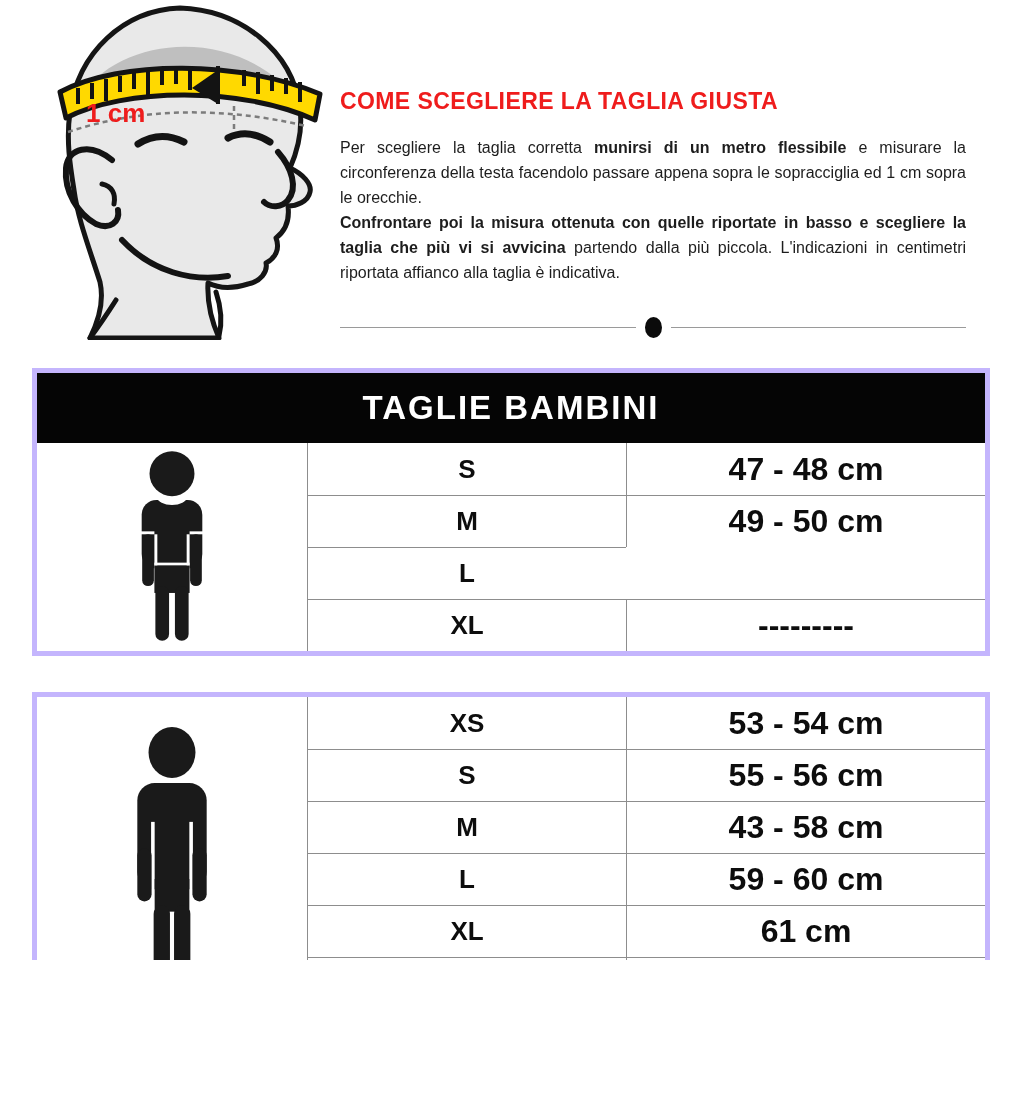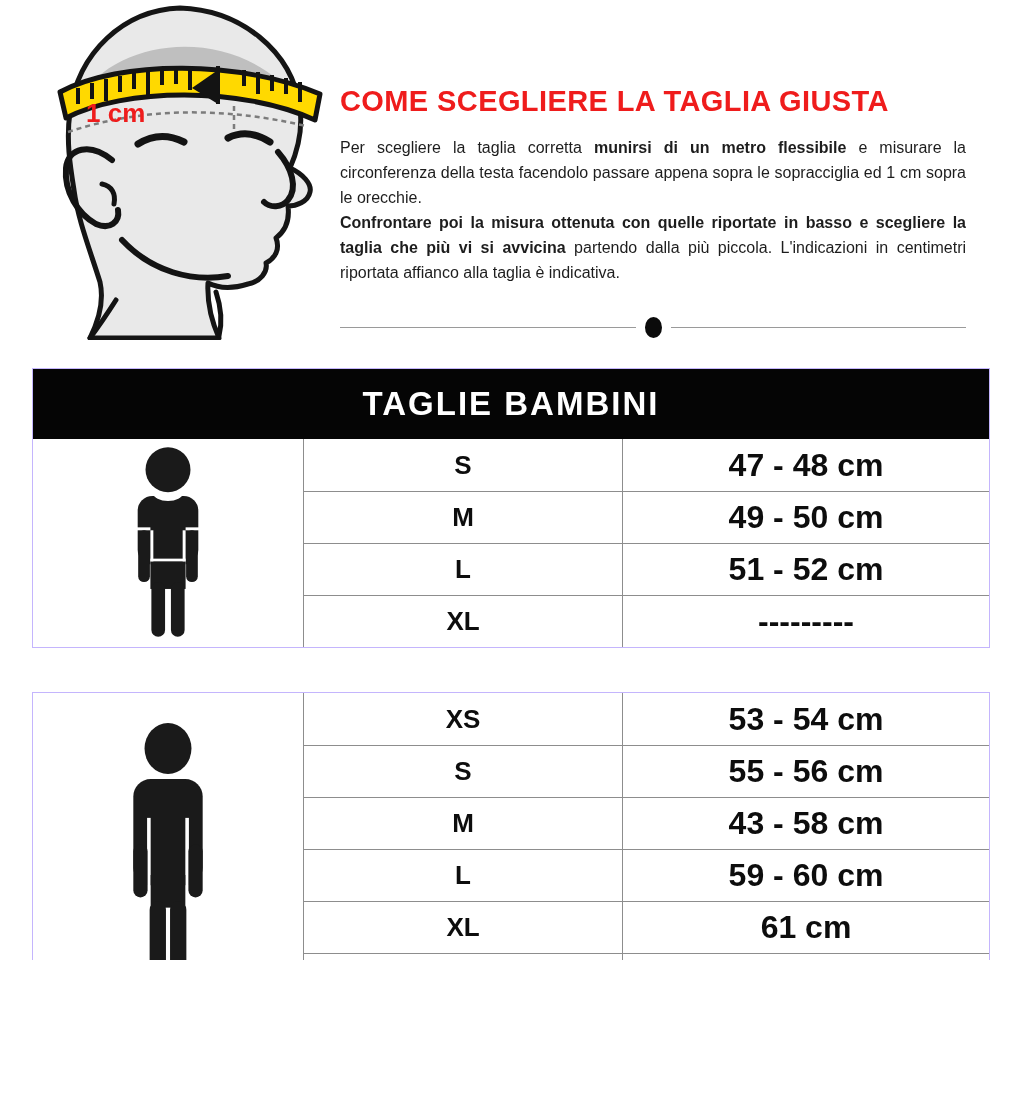--- a/index.html
+++ b/index.html
@@ -9,40 +9,40 @@
     background:#ffffff;
     font-family:"Liberation Sans",sans-serif;
     color:#1d1d1d;
     overflow:hidden;
   }
   
   .illustration{position:absolute;left:20px;top:0;width:320px;height:340px;}
   .intro{position:absolute;left:340px;top:84px;width:626px;}
   .intro h1{
     margin:0 0 17px 0;
-    font-size:29px;line-height:34px;
+    font-size:23px;line-height:34px;
     font-weight:700;color:#EF1C1C;
     letter-spacing:.4px;white-space:nowrap;
   }
   .intro p{
     margin:0;
     font-size:16px;line-height:25px;
     text-align:justify;color:#1d1d1d;
   }
   .intro p strong{font-weight:700;}
   .divider{
     position:absolute;left:340px;top:316px;width:626px;height:22px;
     display:flex;align-items:center;
   }
   .divider .line{flex:1;border-top:1.5px solid #9a9a9a;height:0;}
   .divider .dot{width:17px;height:21px;border-radius:50%;background:#0b0b0b;margin:0 9px;}
   
   .size-table{
     position:absolute;left:32px;width:958px;
-    border:1px solid #c4b5fd;
+    border:5px solid #c4b5fd;
     box-sizing:border-box;
   }
   .size-table.bambini{top:368px;}
   .size-table.adulti{top:692px;}
   .table-header{
     background:#050505;color:#ffffff;
     height:70px;display:flex;align-items:center;justify-content:center;
     font-size:33px;font-weight:700;letter-spacing:2px;
   }
   .table-body{
@@ -164,21 +164,20 @@
           <rect x="27" y="119" width="36" height="28" fill="#1a1a1a"></rect>
           <rect x="28" y="140" width="14" height="56" rx="7" fill="#1a1a1a"></rect>
           <rect x="48" y="140" width="14" height="56" rx="7" fill="#1a1a1a"></rect>
         </svg>
       </div>
       <div class="c-size">S</div>
       <div class="c-range">47 - 48 cm</div>
       <div class="c-size rline">M</div>
       <div class="c-range rline">49 - 50 cm</div>
       <div class="c-size rline">L</div>
-      <div class="c-range rline">51 - 52 cm</div>
       <div class="c-size rline">XL</div>
       <div class="c-range rline">---------</div>
     </div>
   </div>
 
   <div class="size-table adulti">
     <div class="table-body">
       <div class="icon-cell span6">
         <svg width="102" height="255" viewBox="0 0 100 250" aria-hidden="true">
           <ellipse cx="50" cy="26" rx="23" ry="25" fill="#1a1a1a"></ellipse>

